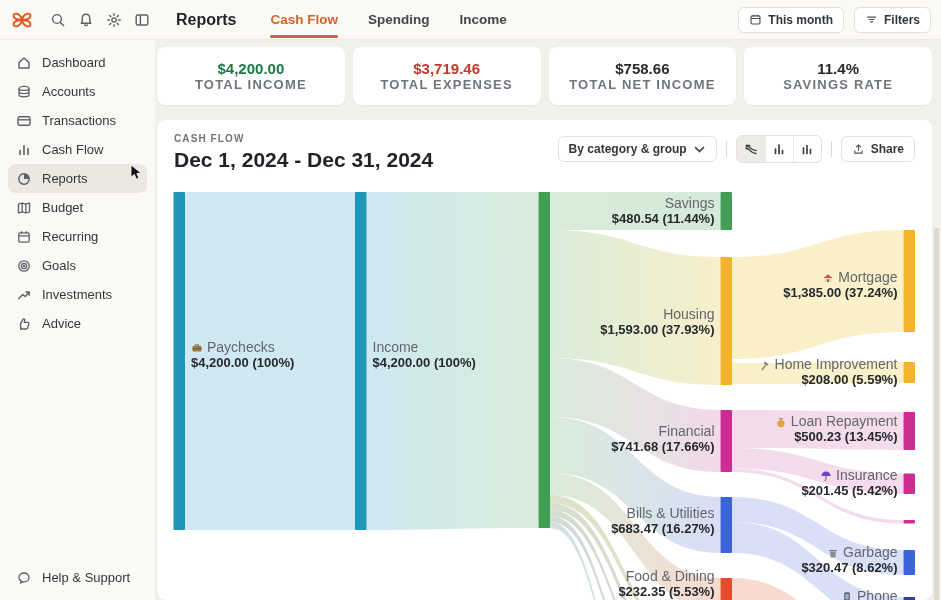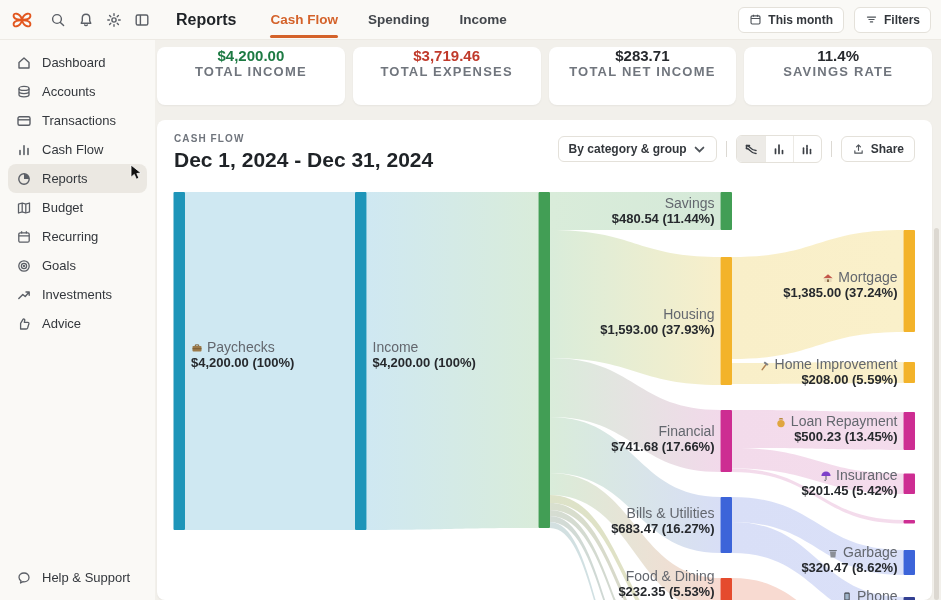--- a/index.html
+++ b/index.html
@@ -26,21 +26,21 @@
   .sidebar { position:absolute; left:0; top:40px; bottom:0; width:155px; background:var(--panel-bg,#faf9f6); padding:8px 8px; z-index:5; }
   .side-item { display:flex; align-items:center; gap:10px; height:29px; padding:0 8px; border-radius:8px;
                font-size:13px; color:#33373c; cursor:pointer; }
   .side-item svg { width:16px; height:16px; color:#5b5f66; flex:0 0 auto; }
   .side-item.active { background:#ebe8e2; }
   .side-help { position:absolute; left:8px; bottom:8px; width:139px; }
 
   
   .main { position:absolute; left:155px; right:0; top:40px; bottom:0; background:var(--page-bg,#f2f0eb); padding:7px 9px 0 2px; z-index:1; }
   .stats { display:grid; grid-template-columns:repeat(4,1fr); gap:8px; height:58px; }
-  .stat-card { background:#fff; border-radius:8px; box-shadow:0 1px 2px rgba(20,20,20,.05); display:flex; flex-direction:column; align-items:center; }
+  .stat-card { background:#fff; border-radius:8px; box-shadow:0 1px 2px rgba(20,20,20,.05); display:flex; flex-direction:column; align-items:center; justify-content:center; }
   .stat-value { font-size:15px; font-weight:700; }
   .stat-label { font-size:13px; letter-spacing:1.2px; color:#70757d; font-weight:700; }
 
   .report-card { background:#fff; border-radius:8px; box-shadow:0 1px 2px rgba(20,20,20,.05); margin-top:15px; height:480px; position:relative; padding:13px 17px; }
   .rc-head { display:flex; justify-content:space-between; align-items:flex-start; }
   .rc-eyebrow { font-size:10px; letter-spacing:1.1px; color:#70757d; font-weight:600; }
   .rc-date { font-size:21px; font-weight:700; margin-top:4px; color:#1f2327; }
   .rc-controls { display:flex; align-items:center; gap:9px; margin-top:2px; }
   .vdiv { width:1px; height:16px; background:#dcd9d3; }
   .seg { display:flex; border:1px solid #e4e1da; border-radius:6px; background:#fff; overflow:hidden; }
@@ -192,21 +192,21 @@
   <section class="stats">
     <div class="stat-card">
       <div class="stat-value" style="color: rgb(29, 122, 67);">$4,200.00</div>
       <div class="stat-label">TOTAL INCOME</div>
     </div>
     <div class="stat-card">
       <div class="stat-value" style="color: rgb(192, 58, 43);">$3,719.46</div>
       <div class="stat-label">TOTAL EXPENSES</div>
     </div>
     <div class="stat-card">
-      <div class="stat-value" style="color: rgb(38, 41, 45);">$283.71</div>
+      <div class="stat-value" style="color: rgb(38, 41, 45);">$758.66</div>
       <div class="stat-label">TOTAL NET INCOME</div>
     </div>
     <div class="stat-card">
       <div class="stat-value" style="color: rgb(38, 41, 45);">11.4%</div>
       <div class="stat-label">SAVINGS RATE</div>
     </div>
   </section>
 
   <section class="report-card">
     <div class="rc-head">

